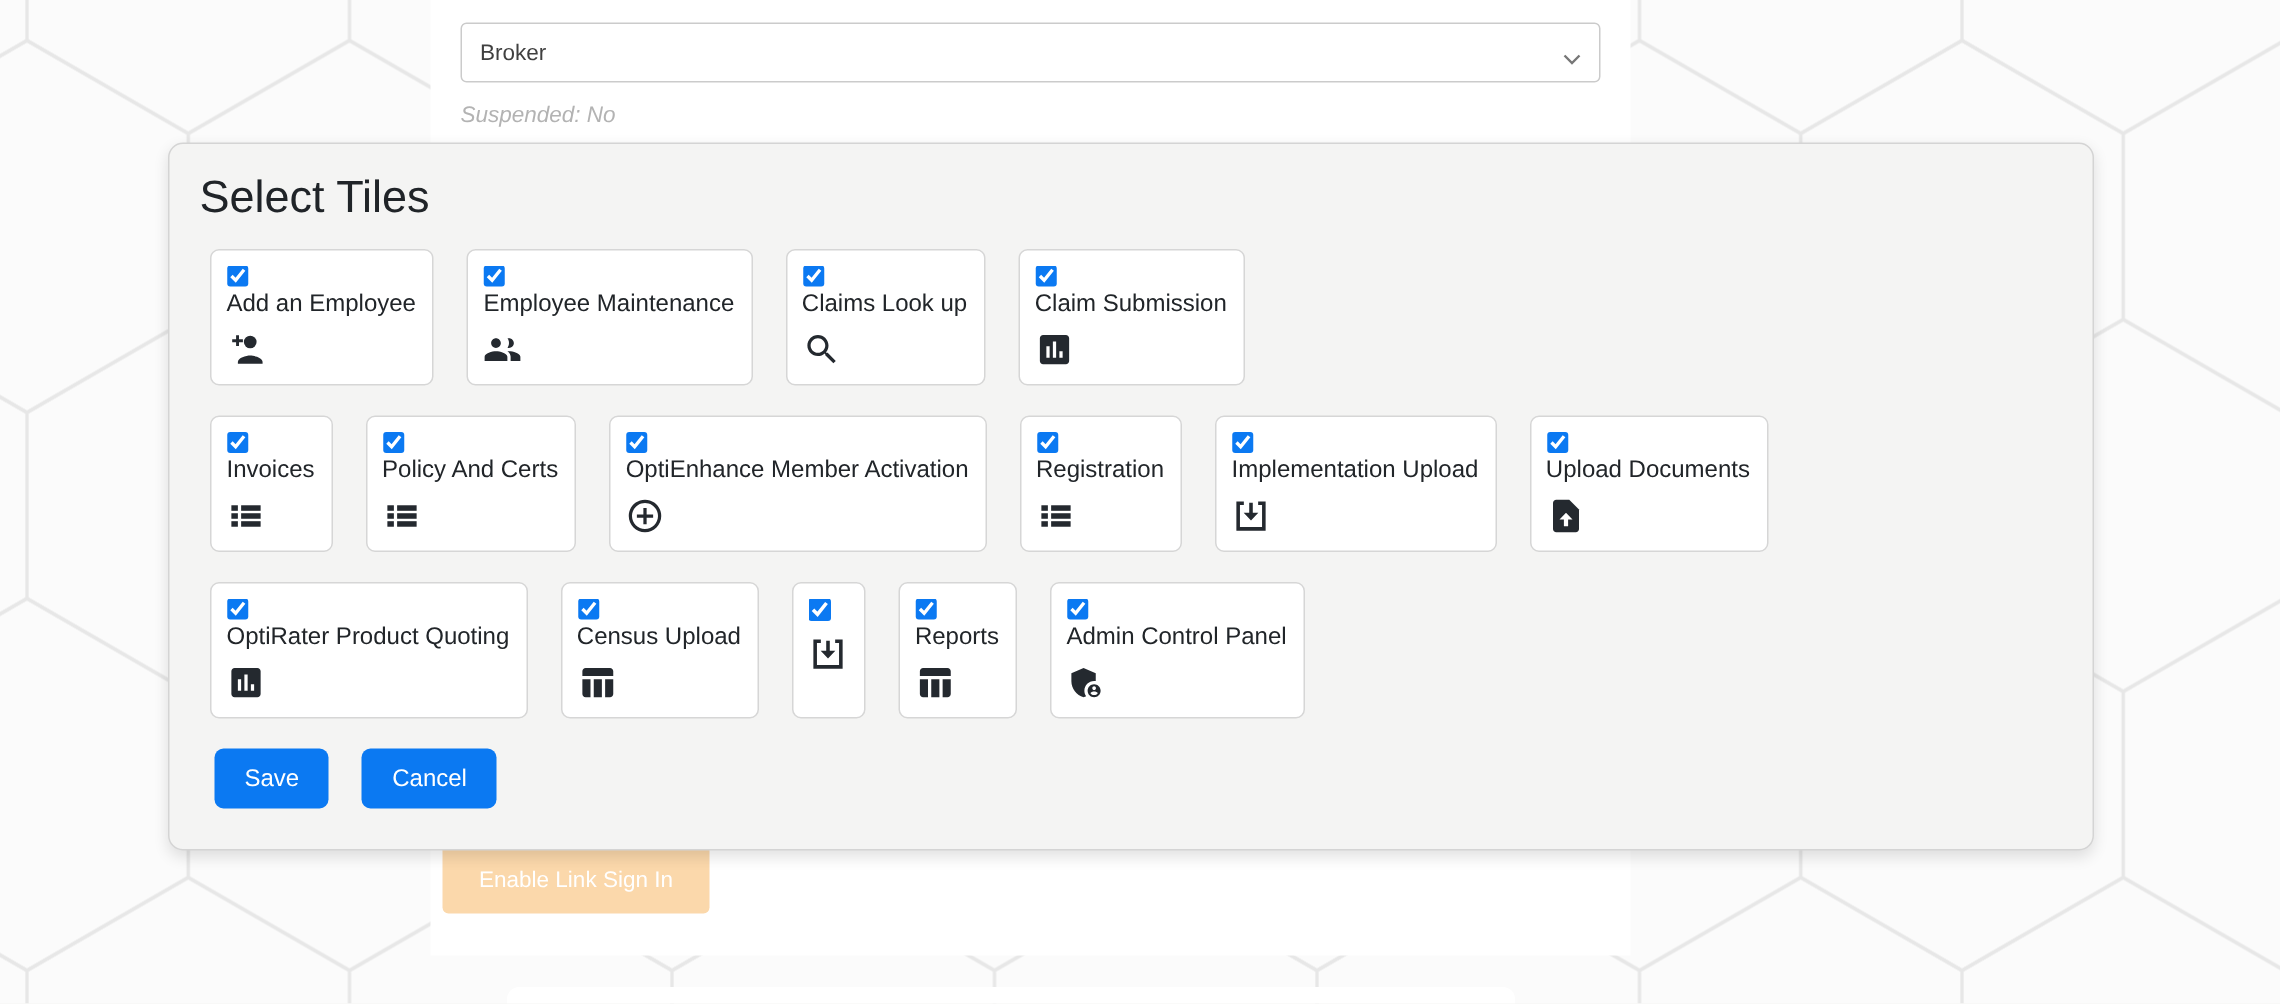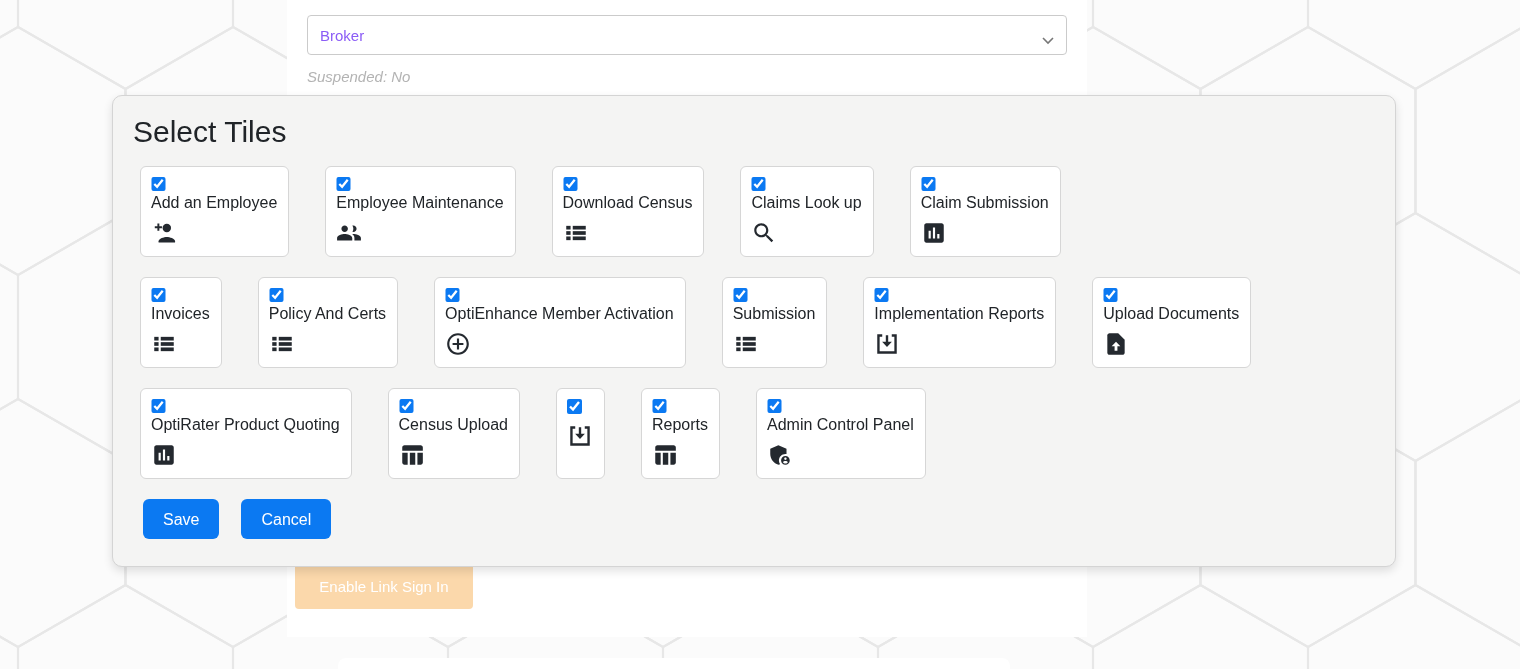--- a/index.html
+++ b/index.html
@@ -14,21 +14,21 @@
 
   
   .page-panel {
     position:absolute; left:287px; top:0; width:800px; height:637px;
     background:#ffffff; z-index:1;
   }
   .broker-select-wrap { position:absolute; left:20px; top:15px; width:760px; height:40px; }
   .broker-select {
     width:100%; height:100%; appearance:none; -webkit-appearance:none;
     border:1px solid #cbcbcb; border-radius:4px; background:#fff;
-    color:#8b5cf6; font-size:15px; padding:0 30px 0 12px;
+    color:#404040; font-size:15px; padding:0 30px 0 12px;
     font-family:"Liberation Sans", sans-serif;
   }
   .select-chevron { position:absolute; right:13px; top:16px; pointer-events:none; }
   .suspended-text { position:absolute; left:20px; top:68px; font-size:15px; color:#b3b3b3;font-style:italic; }
   .enable-link-btn {
     position:absolute; left:8px; top:563px; width:178px; height:46px;
     background:var(--disabled-btn-bg,#fbd8ab); color:#fff; border:none; border-radius:4px;
     font-size:15px; font-family:"Liberation Sans", sans-serif;
   }
   .bottom-card {
@@ -38,21 +38,21 @@
 
   
   .modal {
     position:absolute; left:112px; top:95px; width:1284px; height:472px;
     background:var(--modal-bg,#f4f4f3); border:1px solid #d4d4d4; border-radius:10px;
     box-shadow:0 4px 10px rgba(0,0,0,.12);
     z-index:2; padding:16px 20px 0 20px;
   }
   .modal-title { font-size:30px; font-weight:400; color:#202428; line-height:40px; margin-bottom:14px; }
   .tile-rows { margin-left:7px; }
-  .tile-row { display:flex; gap:36px; margin-bottom:20px; }
+  .tile-row { display:flex; gap:22px; margin-bottom:20px; }
   .tile {
     background:#fff; border:1px solid #d6d6d6; border-radius:6px;
     padding:9px 11px 10px 10px; display:flex; flex-direction:column; align-items:flex-start;
     height:91px;
   }
   .tile input[type=checkbox] {
     width:15px; height:15px; accent-color:var(--accent-blue,#0b79f2); margin:1px 0 2px 0;
   }
   .tile-label { font-size:16px; color:#212529; white-space:nowrap; line-height:20px; }
   .tile-icon { margin-top:7px; height:26px; color:var(--icon-color,#24292f); }
@@ -116,114 +116,98 @@
     <input type="checkbox" checked="" style="">
     <span class="tile-label">Employee Maintenance</span>
     <span class="tile-icon">
             <svg viewBox="0 0 24 24" xmlns="http://www.w3.org/2000/svg">
               <path fill="currentColor" d="M16 11c1.66 0 2.99-1.34 2.99-3S17.66 5 16 5c-.32 0-.63.05-.91.14.57.81.91 1.79.91 2.86s-.34 2.04-.91 2.86c.28.09.59.14.91.14zm-8 0c1.66 0 2.99-1.34 2.99-3S9.66 5 8 5 5 6.34 5 8s1.34 3 3 3zm0 2c-2.33 0-7 1.17-7 3.5V19h14v-2.5c0-2.33-4.67-3.5-7-3.5zm8 0c-.29 0-.62.02-.97.05 1.16.84 1.97 1.97 1.97 3.45V19h6v-2.5c0-2.33-4.67-3.5-7-3.5z"></path>
             </svg>
           </span>
   </div>
         <div class="tile">
     <input type="checkbox" checked="" style="">
-    <span class="tile-label">Download Census</span>
+    <span class="tile-label">Claims Look up</span>
+    <span class="tile-icon">
+            <svg viewBox="0 0 24 24" xmlns="http://www.w3.org/2000/svg">
+              <path fill="currentColor" d="M15.5 14h-.79l-.28-.27C15.41 12.59 16 11.11 16 9.5 16 5.91 13.09 3 9.5 3S3 5.91 3 9.5 5.91 16 9.5 16c1.61 0 3.09-.59 4.23-1.57l.27.28v.79l5 4.99L20.49 19l-4.99-5zm-6 0C7.01 14 5 11.99 5 9.5S7.01 5 9.5 5 14 7.01 14 9.5 11.99 14 9.5 14z"></path>
+            </svg>
+          </span>
+  </div>
+        <div class="tile">
+    <input type="checkbox" checked="" style="">
+    <span class="tile-label">Claim Submission</span>
+    <span class="tile-icon">
+            <svg viewBox="0 0 24 24" xmlns="http://www.w3.org/2000/svg">
+              <path fill="currentColor" d="M19 3H5c-1.1 0-2 .9-2 2v14c0 1.1.9 2 2 2h14c1.1 0 2-.9 2-2V5c0-1.1-.9-2-2-2zM9 17H7v-7h2v7zm4 0h-2V7h2v10zm4 0h-2v-4h2v4z"></path>
+            </svg>
+          </span>
+  </div>
+      </div>
+      <div class="tile-row">
+        <div class="tile">
+    <input type="checkbox" checked="" style="">
+    <span class="tile-label">Invoices</span>
     <span class="tile-icon">
             <svg viewBox="0 0 24 24" xmlns="http://www.w3.org/2000/svg">
               <g fill="currentColor">
                 <rect x="3" y="5.4" width="4" height="3.4"></rect>
                 <rect x="3" y="10.3" width="4" height="3.4"></rect>
                 <rect x="3" y="15.2" width="4" height="3.4"></rect>
                 <rect x="9" y="5.4" width="12" height="3.4"></rect>
                 <rect x="9" y="10.3" width="12" height="3.4"></rect>
                 <rect x="9" y="15.2" width="12" height="3.4"></rect>
               </g>
             </svg>
           </span>
   </div>
         <div class="tile">
     <input type="checkbox" checked="" style="">
-    <span class="tile-label">Claims Look up</span>
-    <span class="tile-icon">
-            <svg viewBox="0 0 24 24" xmlns="http://www.w3.org/2000/svg">
-              <path fill="currentColor" d="M15.5 14h-.79l-.28-.27C15.41 12.59 16 11.11 16 9.5 16 5.91 13.09 3 9.5 3S3 5.91 3 9.5 5.91 16 9.5 16c1.61 0 3.09-.59 4.23-1.57l.27.28v.79l5 4.99L20.49 19l-4.99-5zm-6 0C7.01 14 5 11.99 5 9.5S7.01 5 9.5 5 14 7.01 14 9.5 11.99 14 9.5 14z"></path>
-            </svg>
-          </span>
-  </div>
-        <div class="tile">
-    <input type="checkbox" checked="" style="">
-    <span class="tile-label">Claim Submission</span>
-    <span class="tile-icon">
-            <svg viewBox="0 0 24 24" xmlns="http://www.w3.org/2000/svg">
-              <path fill="currentColor" d="M19 3H5c-1.1 0-2 .9-2 2v14c0 1.1.9 2 2 2h14c1.1 0 2-.9 2-2V5c0-1.1-.9-2-2-2zM9 17H7v-7h2v7zm4 0h-2V7h2v10zm4 0h-2v-4h2v4z"></path>
-            </svg>
-          </span>
-  </div>
-      </div>
-      <div class="tile-row">
-        <div class="tile">
-    <input type="checkbox" checked="" style="">
-    <span class="tile-label">Invoices</span>
+    <span class="tile-label">Policy And Certs</span>
     <span class="tile-icon">
             <svg viewBox="0 0 24 24" xmlns="http://www.w3.org/2000/svg">
               <g fill="currentColor">
                 <rect x="3" y="5.4" width="4" height="3.4"></rect>
                 <rect x="3" y="10.3" width="4" height="3.4"></rect>
                 <rect x="3" y="15.2" width="4" height="3.4"></rect>
                 <rect x="9" y="5.4" width="12" height="3.4"></rect>
                 <rect x="9" y="10.3" width="12" height="3.4"></rect>
                 <rect x="9" y="15.2" width="12" height="3.4"></rect>
               </g>
             </svg>
           </span>
   </div>
         <div class="tile">
     <input type="checkbox" checked="" style="">
-    <span class="tile-label">Policy And Certs</span>
+    <span class="tile-label">OptiEnhance Member Activation</span>
+    <span class="tile-icon">
+            <svg viewBox="0 0 24 24" xmlns="http://www.w3.org/2000/svg">
+              <path fill="currentColor" d="M13 7h-2v4H7v2h4v4h2v-4h4v-2h-4V7zm-1-5C6.48 2 2 6.48 2 12s4.48 10 10 10 10-4.48 10-10S17.52 2 12 2zm0 18c-4.41 0-8-3.59-8-8s3.59-8 8-8 8 3.59 8 8-3.59 8-8 8z"></path>
+            </svg>
+          </span>
+  </div>
+        <div class="tile">
+    <input type="checkbox" checked="" style="">
+    <span class="tile-label">Registration</span>
     <span class="tile-icon">
             <svg viewBox="0 0 24 24" xmlns="http://www.w3.org/2000/svg">
               <g fill="currentColor">
                 <rect x="3" y="5.4" width="4" height="3.4"></rect>
                 <rect x="3" y="10.3" width="4" height="3.4"></rect>
                 <rect x="3" y="15.2" width="4" height="3.4"></rect>
                 <rect x="9" y="5.4" width="12" height="3.4"></rect>
                 <rect x="9" y="10.3" width="12" height="3.4"></rect>
                 <rect x="9" y="15.2" width="12" height="3.4"></rect>
               </g>
             </svg>
           </span>
   </div>
         <div class="tile">
     <input type="checkbox" checked="" style="">
-    <span class="tile-label">OptiEnhance Member Activation</span>
-    <span class="tile-icon">
-            <svg viewBox="0 0 24 24" xmlns="http://www.w3.org/2000/svg">
-              <path fill="currentColor" d="M13 7h-2v4H7v2h4v4h2v-4h4v-2h-4V7zm-1-5C6.48 2 2 6.48 2 12s4.48 10 10 10 10-4.48 10-10S17.52 2 12 2zm0 18c-4.41 0-8-3.59-8-8s3.59-8 8-8 8 3.59 8 8-3.59 8-8 8z"></path>
-            </svg>
-          </span>
-  </div>
-        <div class="tile">
-    <input type="checkbox" checked="" style="">
-    <span class="tile-label">Submission</span>
-    <span class="tile-icon">
-            <svg viewBox="0 0 24 24" xmlns="http://www.w3.org/2000/svg">
-              <g fill="currentColor">
-                <rect x="3" y="5.4" width="4" height="3.4"></rect>
-                <rect x="3" y="10.3" width="4" height="3.4"></rect>
-                <rect x="3" y="15.2" width="4" height="3.4"></rect>
-                <rect x="9" y="5.4" width="12" height="3.4"></rect>
-                <rect x="9" y="10.3" width="12" height="3.4"></rect>
-                <rect x="9" y="15.2" width="12" height="3.4"></rect>
-              </g>
-            </svg>
-          </span>
-  </div>
-        <div class="tile">
-    <input type="checkbox" checked="" style="">
-    <span class="tile-label">Implementation Reports</span>
+    <span class="tile-label">Implementation Upload</span>
     <span class="tile-icon">
             <svg viewBox="0 0 24 24" xmlns="http://www.w3.org/2000/svg">
               <path fill="none" stroke="currentColor" stroke-width="2.2" d="M7.6 4.1H4.1v15.8h15.8V4.1h-3.5"></path>
               <path fill="currentColor" d="M10.9 3.9h2.2v6.1h3.4L12 14.8 7.5 10h3.4z"></path>
             </svg>
           </span>
   </div>
         <div class="tile">
     <input type="checkbox" checked="" style="">
     <span class="tile-label">Upload Documents</span>

